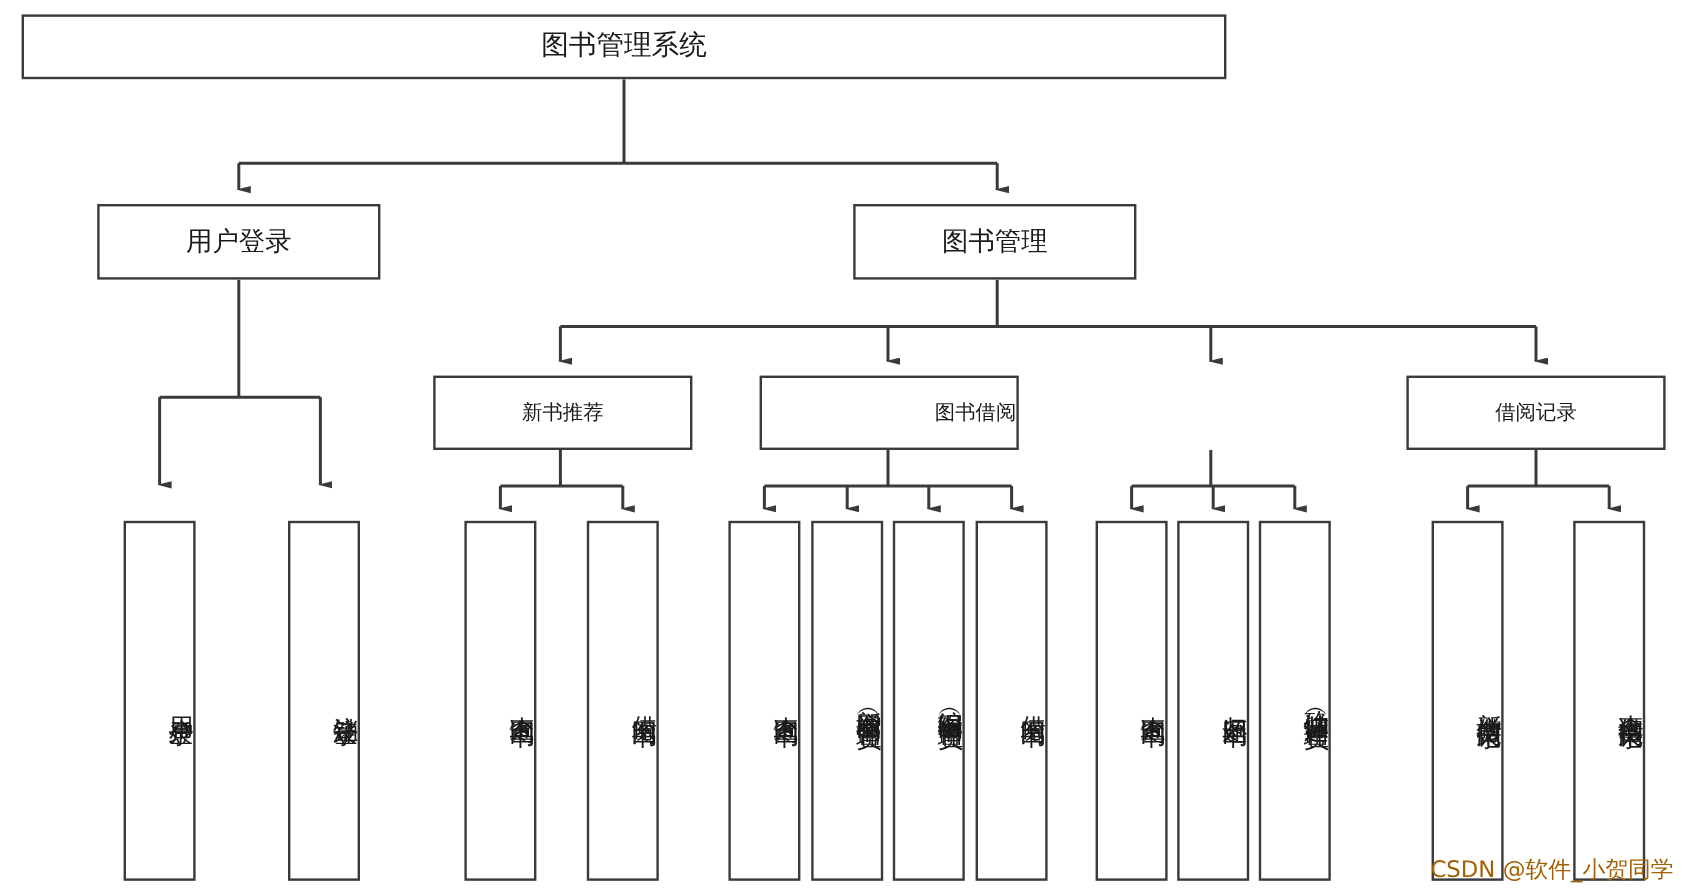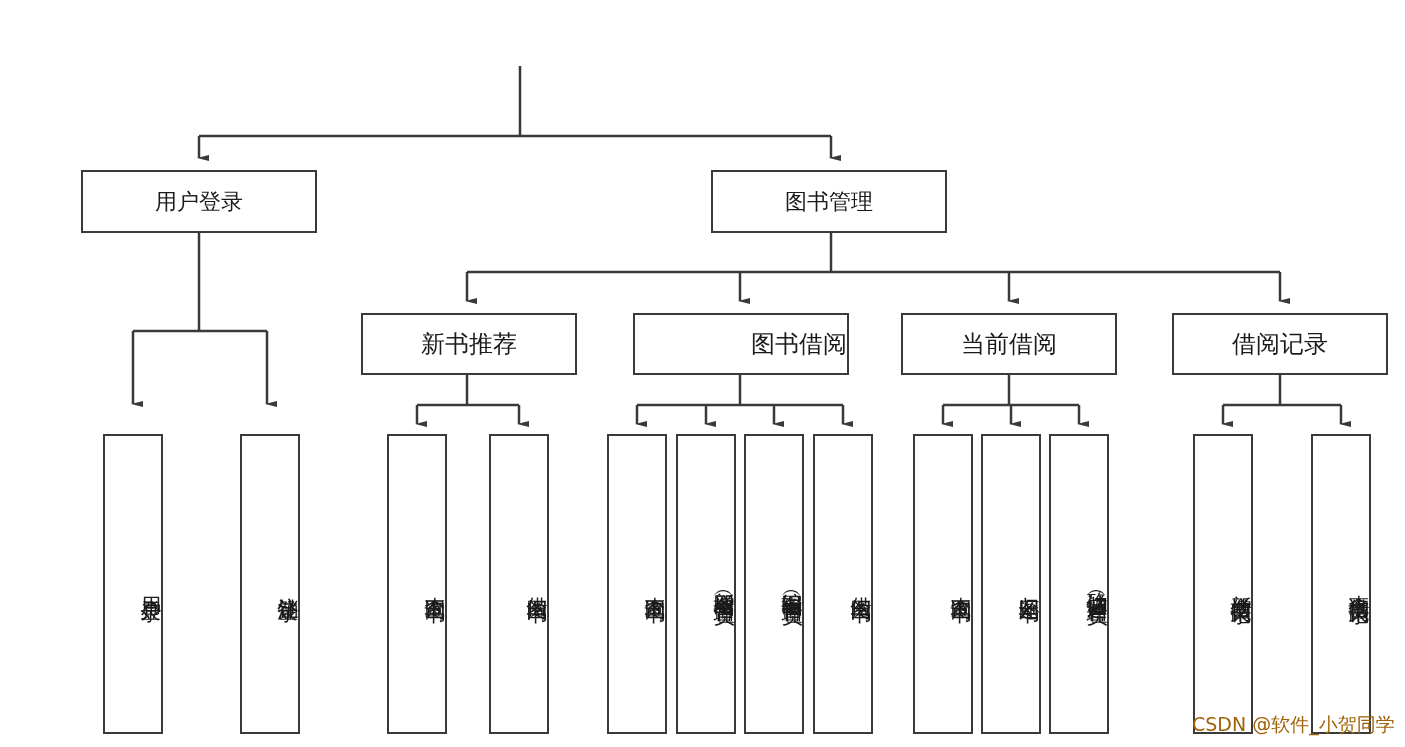--- a/index.html
+++ b/index.html
@@ -41,21 +41,21 @@
     line-height: 1.18;
     z-index: 2;
   }
   .node.root {
     font-size: 23px;
   }
   .node.lvl2 {
     font-size: 22px;
   }
   .node.lvl3 {
-    font-size: 24px;
+    font-size: 17px;
   }
   .node.leaf {
     font-size: 21px;
     writing-mode: vertical-rl;
     text-orientation: upright;
     align-items: flex-start;
     justify-content: center;
     padding: 6px 0;
     letter-spacing: 2px;
   }
@@ -126,37 +126,37 @@
       <path d="M1011,405 L1011,424" marker-end="url(#arrow)"></path>
       <path d="M1079,405 L1079,424" marker-end="url(#arrow)"></path>
 
       <path d="M1280,375 L1280,405"></path>
       <path d="M1223,405 L1341,405"></path>
       <path d="M1223,405 L1223,424" marker-end="url(#arrow)"></path>
       <path d="M1341,405 L1341,424" marker-end="url(#arrow)"></path>
     </g>
   </svg>
 
+  <div class="node root" style="left:18px; top:12px; width:1004px; height:54px;">
+    <span>图书管理系统</span>
+  </div>
 
   <div class="node lvl2" style="left:81px; top:170px; width:236px; height:63px;">
     <span>用户登录</span>
   </div>
   <div class="node lvl2" style="left:711px; top:170px; width:236px; height:63px;">
     <span>图书管理</span>
   </div>
 
   <div class="node lvl3" style="left:361px; top:313px; width:216px; height:62px;">
     <span>新书推荐</span>
   </div>
   <div class="node lvl3" style="left:633px; top:313px; width:216px; height:62px;justify-content:flex-end;">
     <span>图书借阅</span>
   </div>
-  <div class="node lvl3" style="left:901px; top:313px; width:216px; height:62px;">
-    <span>当前借阅</span>
-  </div>
   <div class="node lvl3" style="left:1172px; top:313px; width:216px; height:62px;">
     <span>借阅记录</span>
   </div>
 
   <div class="node leaf" style="left:103px; top:434px; width:60px; height:300px;">
     <span class="vtext">用户登录</span>
   </div>
   <div class="node leaf" style="left:240px; top:434px; width:60px; height:300px;">
     <span class="vtext">注销登录</span>
   </div>

